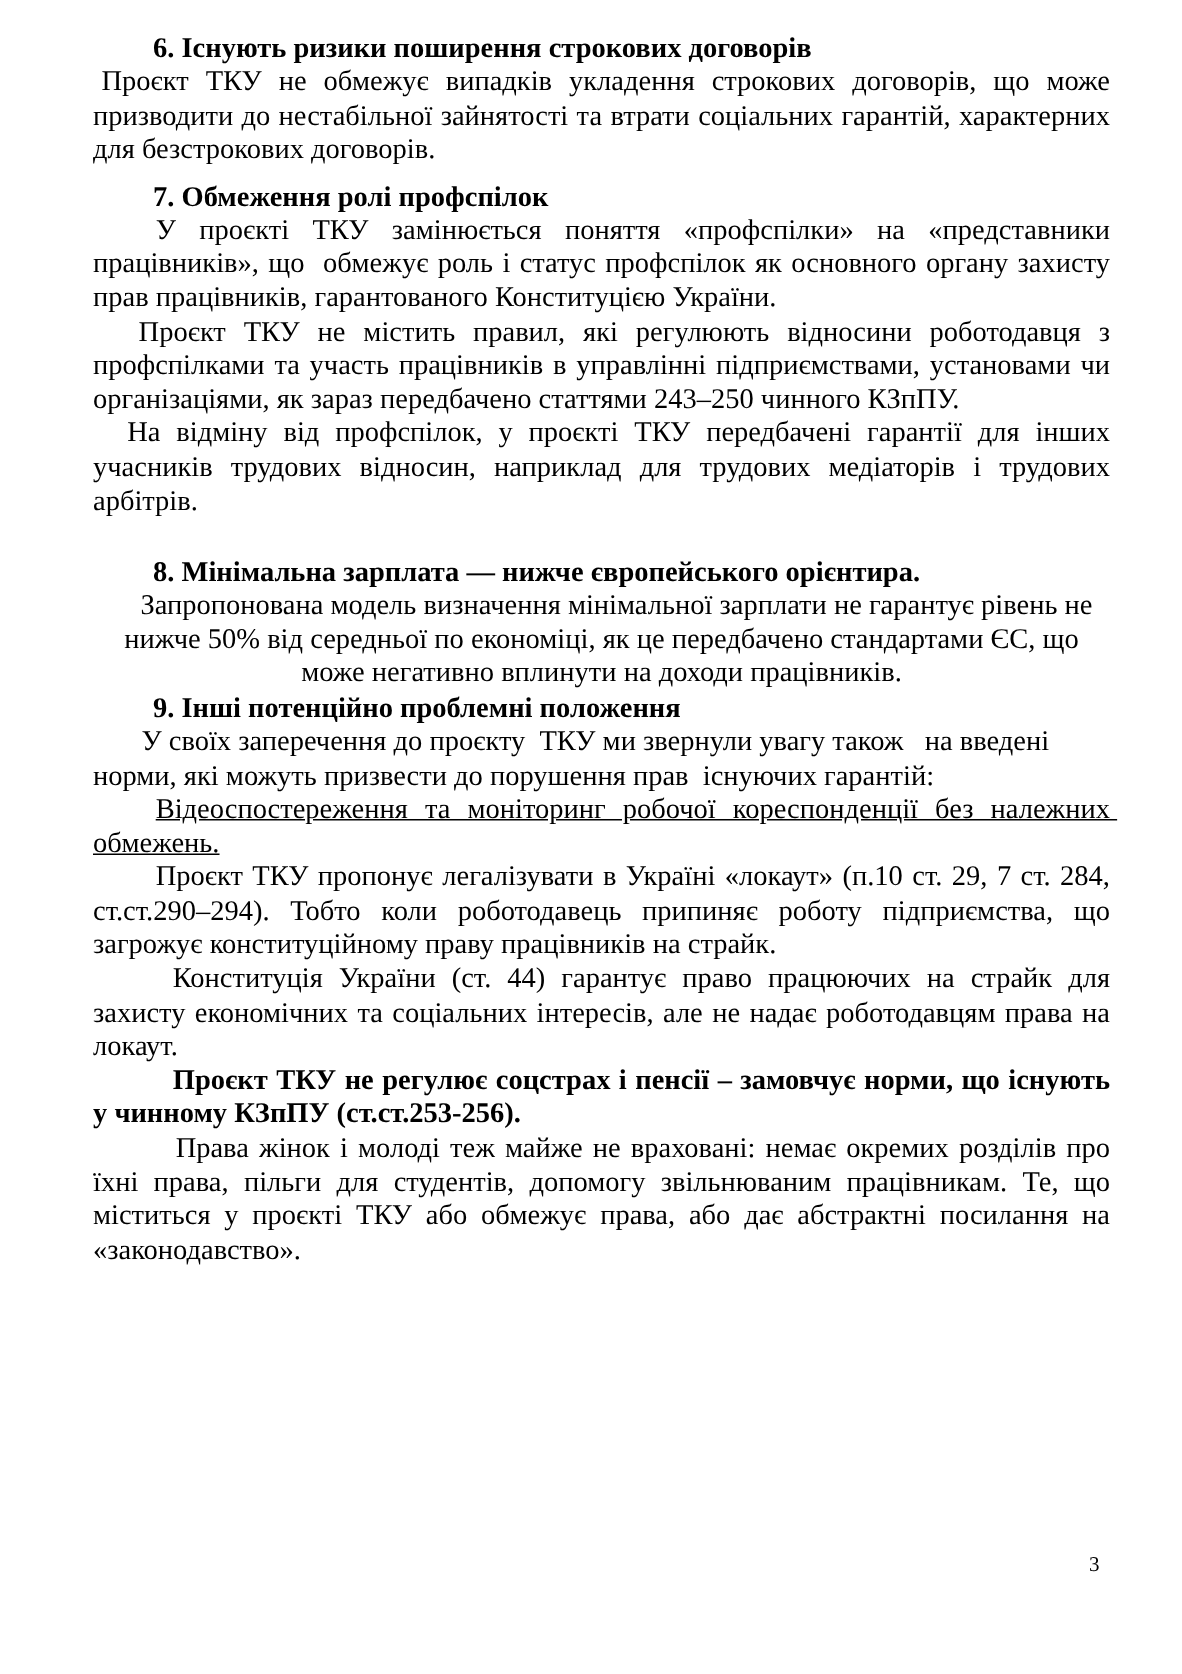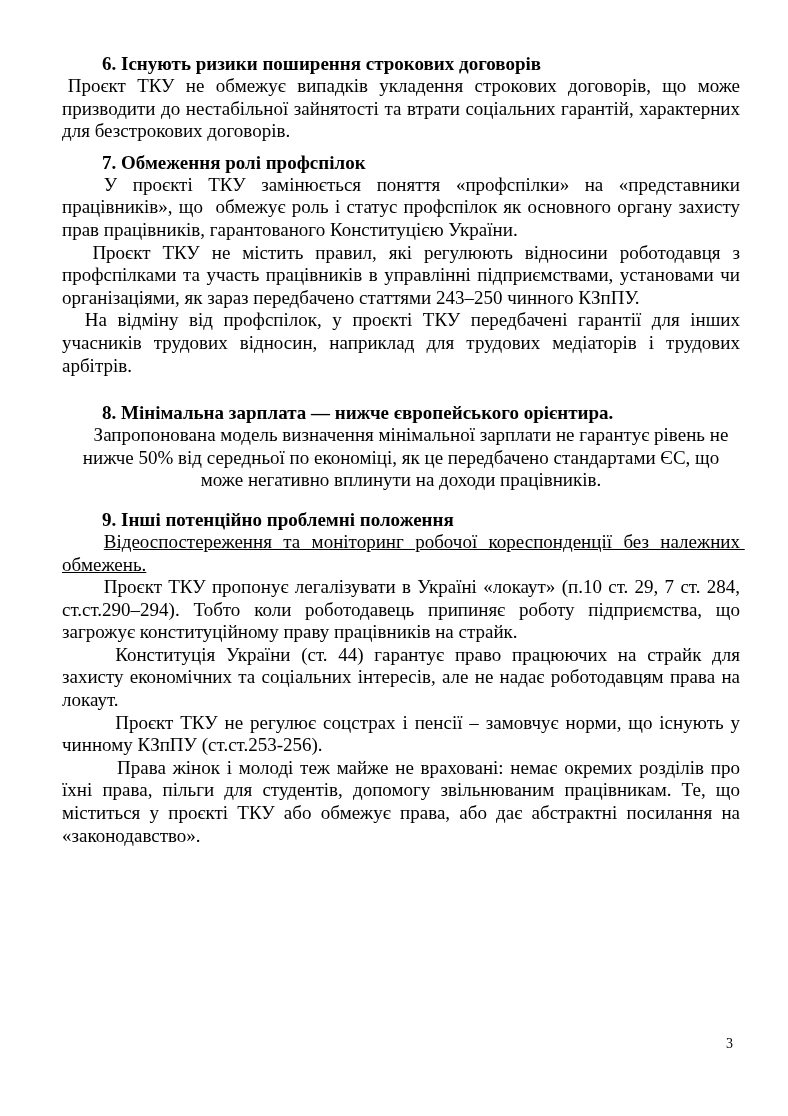--- a/index.html
+++ b/index.html
@@ -6,21 +6,21 @@
     margin: 0;
     padding: 0;
     background: #ffffff;
   }
   .doc-page {
     position: relative;
     width: 788px;
     height: 1116px;
     background: #ffffff;
     box-sizing: border-box;
-    padding: 52px 48px 0 62px;
+    padding: 21px 48px 0 62px;
     color: #000000;
     font-family: "Liberation Serif", "DejaVu Serif", serif;
     overflow: hidden;
   }
   .section { margin: 0; }
   .heading {
     font-size: 19px;
     line-height: 23px;
     font-weight: 700;
     margin: 0 0 0 40px;
@@ -50,24 +50,24 @@
     text-align: center;
     text-indent: 1.05em;
   }
   
   .s9-p { text-align: justify; }
   .s9-p1 { text-indent: 1.7em; text-align: left; }
   .s9-p2 { text-indent: 2.2em; text-decoration: underline; }
   .s9-p3 { text-indent: 2.2em; }
   .s9-p4 { text-indent: 2.8em; }
   .s9-p5 { text-indent: 4.8em; }
-  .s9-p6 { text-indent: 2.8em; }
+  .s9-p6 { text-indent: 2.8em; font-weight: bold; }
   .s9-p7 { text-indent: 2.9em; }
 
-  .gap-sm { margin-top: 16px; }
+  .gap-sm { }
   .gap-md { margin-top: 8px; }
   .gap-lg { margin-top: 24px; }
 
   .page-number {
     position: absolute;
     top: 1036px;
     left: 726px;
     font-size: 14px;
     line-height: 16px;
     color: #000000;
@@ -90,20 +90,21 @@
     <p class="s7-body s7-p3">На відміну від профспілок, у проєкті ТКУ передбачені гарантії для інших учасників трудових відносин, наприклад для трудових медіаторів і трудових арбітрів.</p>
   </section>
 
   <section class="section">
     <h2 class="heading gap-lg">8. Мінімальна зарплата — нижче європейського орієнтира.</h2>
     <p class="s8-body">Запропонована модель визначення мінімальної зарплати не гарантує рівень не нижче 50% від середньої по економіці, як це передбачено стандартами ЄС, що може негативно вплинути на доходи працівників.</p>
   </section>
 
   <section class="section">
     <h2 class="heading gap-sm">9. Інші потенційно проблемні положення</h2>
+    <p class="s9-p s9-p1">У своїх заперечення до проєкту  ТКУ ми звернули увагу також   на введені норми, які можуть призвести до порушення прав  існуючих гарантій:</p>
     <p class="s9-p s9-p2">Відеоспостереження та моніторинг робочої кореспонденції без належних обмежень.</p>
     <p class="s9-p s9-p3">Проєкт ТКУ пропонує легалізувати в Україні «локаут» (п.10 ст. 29, 7 ст. 284, ст.ст.290–294). Тобто коли роботодавець припиняє роботу підприємства, що загрожує конституційному праву працівників на страйк.</p>
     <p class="s9-p s9-p4">Конституція України (ст. 44) гарантує право працюючих на страйк для захисту економічних та соціальних інтересів, але не надає роботодавцям права на локаут.</p>
     <p class="s9-p s9-p6">Проєкт ТКУ не регулює соцстрах і пенсії – замовчує норми, що існують у чинному КЗпПУ (ст.ст.253-256).</p>
     <p class="s9-p s9-p7">Права жінок і молоді теж майже не враховані: немає окремих розділів про їхні права, пільги для студентів, допомогу звільнюваним працівникам. Те, що міститься у проєкті ТКУ або обмежує права, або дає абстрактні посилання на «законодавство».</p>
   </section>
 
   <div class="page-number">3</div>
 
 </div>

